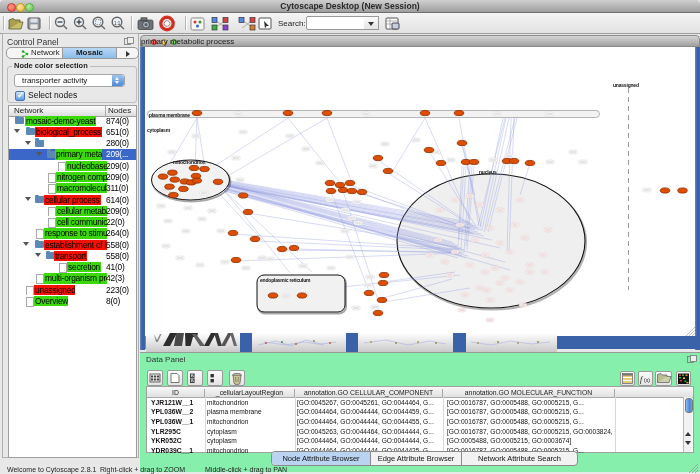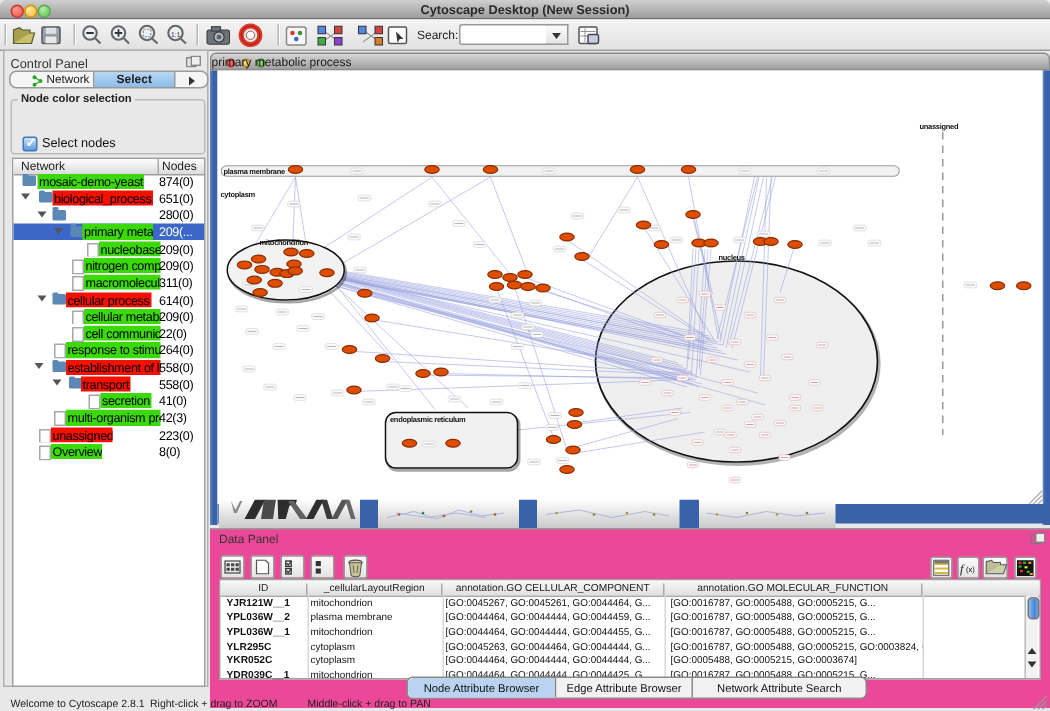--- a/index.html
+++ b/index.html
@@ -55,21 +55,21 @@
   border-right:3.2px solid transparent;border-top:4.5px solid #555;}
 
 #netframe{left:140px;top:35px;width:560px;height:315px;}
 #nf-title{position:absolute;left:0;top:0;width:560px;height:12px;
   background:linear-gradient(#d6d6d6,#9f9f9f);border:1px solid #8a8a8a;
   border-radius:4px 4px 0 0;box-sizing:border-box;}
 #nf-title .t{position:absolute;left:0;right:0;top:1px;font-size:8px;color:#1a1a1a;}
 #nf-canvas{position:absolute;left:5px;top:12px;width:550px;height:289px;background:#fff;}
 .bl{background:linear-gradient(90deg,#6c8cc0,#3a62a8 40%,#3a62a8);}
 
-#dpanel{left:140px;top:352px;width:560px;height:120px;background:#ec4899;border-top:1px solid #999;box-sizing:border-box;}
+#dpanel{left:140px;top:352px;width:560px;height:120px;background:#86efac;border-top:1px solid #999;box-sizing:border-box;}
 #dp-title{position:absolute;left:6px;top:2px;font-size:8px;color:#333;}
 .dbtn{position:absolute;width:16px;height:16px;background:linear-gradient(#fbfbfb,#e3e3e3);
   border:1px solid #9a9a9a;border-radius:2px;box-sizing:border-box;}
 #dtable{position:absolute;left:6px;top:33px;width:548px;height:67px;background:#fff;border:1px solid #9f9f9f;box-sizing:border-box;}
 #dthead{position:absolute;left:0;top:0;width:100%;height:10px;background:linear-gradient(#f8f8f8,#e0e0e0);
   border-bottom:1px solid #aaa;font-size:6.8px;color:#222;}
 #dthead div{position:absolute;top:1.5px;text-align:center;border-right:1px solid #aaa;height:8.5px;}
 .drow{position:absolute;left:0;width:540px;height:9.7px;font-size:6.6px;color:#111;white-space:nowrap;}
 .drow div{position:absolute;top:1px;overflow:hidden;height:9px;}
 .c1{left:4px;width:56px;font-weight:bold;font-size:6.8px;}
@@ -181,25 +181,32 @@
     <rect x="3.5" y="0.5" width="6" height="6" fill="#eee" stroke="#777" stroke-width="0.8"></rect>
   </svg>
   <div id="tabs">
     <svg style="position:absolute;left:14px;top:1.5px" width="8" height="8" viewBox="0 0 8 8">
       <circle cx="2" cy="1.5" r="1.3" fill="#2a2"></circle>
         <circle cx="2" cy="6.5" r="1.3" fill="#2a2"></circle>
       <circle cx="6" cy="4" r="1.3" fill="#2a2"></circle>
         <path d="M2 1.5 L6 4 L2 6.5" fill="none" stroke="#2a2" stroke-width="0.7"></path>
     </svg>
     <div style="position:absolute;left:24px;top:0;line-height:10px;font-size:7.8px;">Network</div>
-    <div id="tab-mosaic">Select</div>
+    <div id="tab-mosaic">Mosaic</div>
     <div style="position:absolute;right:8px;top:2.5px;width:0;height:0;border-top:3px solid transparent;border-bottom:3px solid transparent;border-left:4.5px solid #333;"></div>
   </div>
   <div id="groupbox"></div>
   <div id="gb-label">Node color selection</div>
+  <div id="combo">
+    <span style="padding-left:7px;">transporter activity</span>
+    <div class="btn">
+      <div style="position:absolute;left:3px;top:2px;width:0;height:0;border-left:2.8px solid transparent;border-right:2.8px solid transparent;border-bottom:3px solid #fff;"></div>
+      <div style="position:absolute;left:3px;bottom:2px;width:0;height:0;border-left:2.8px solid transparent;border-right:2.8px solid transparent;border-top:3px solid #fff;"></div>
+    </div>
+  </div>
   <div id="checkbox">
       <div style="position:absolute;left:1px;top:-2px;color:#fff;font-size:9px;font-weight:bold;">✓</div>
     </div>
   <div id="cb-label">Select nodes</div>
   <div id="treewrap">
     <div id="treehead">
       <span style="position:absolute;left:5px;top:0px;">Network</span>
       <span style="position:absolute;left:99px;top:0px;">Nodes</span>
       <div style="position:absolute;left:96px;top:0;width:1px;height:10px;background:#aaa;"></div>
     </div>

